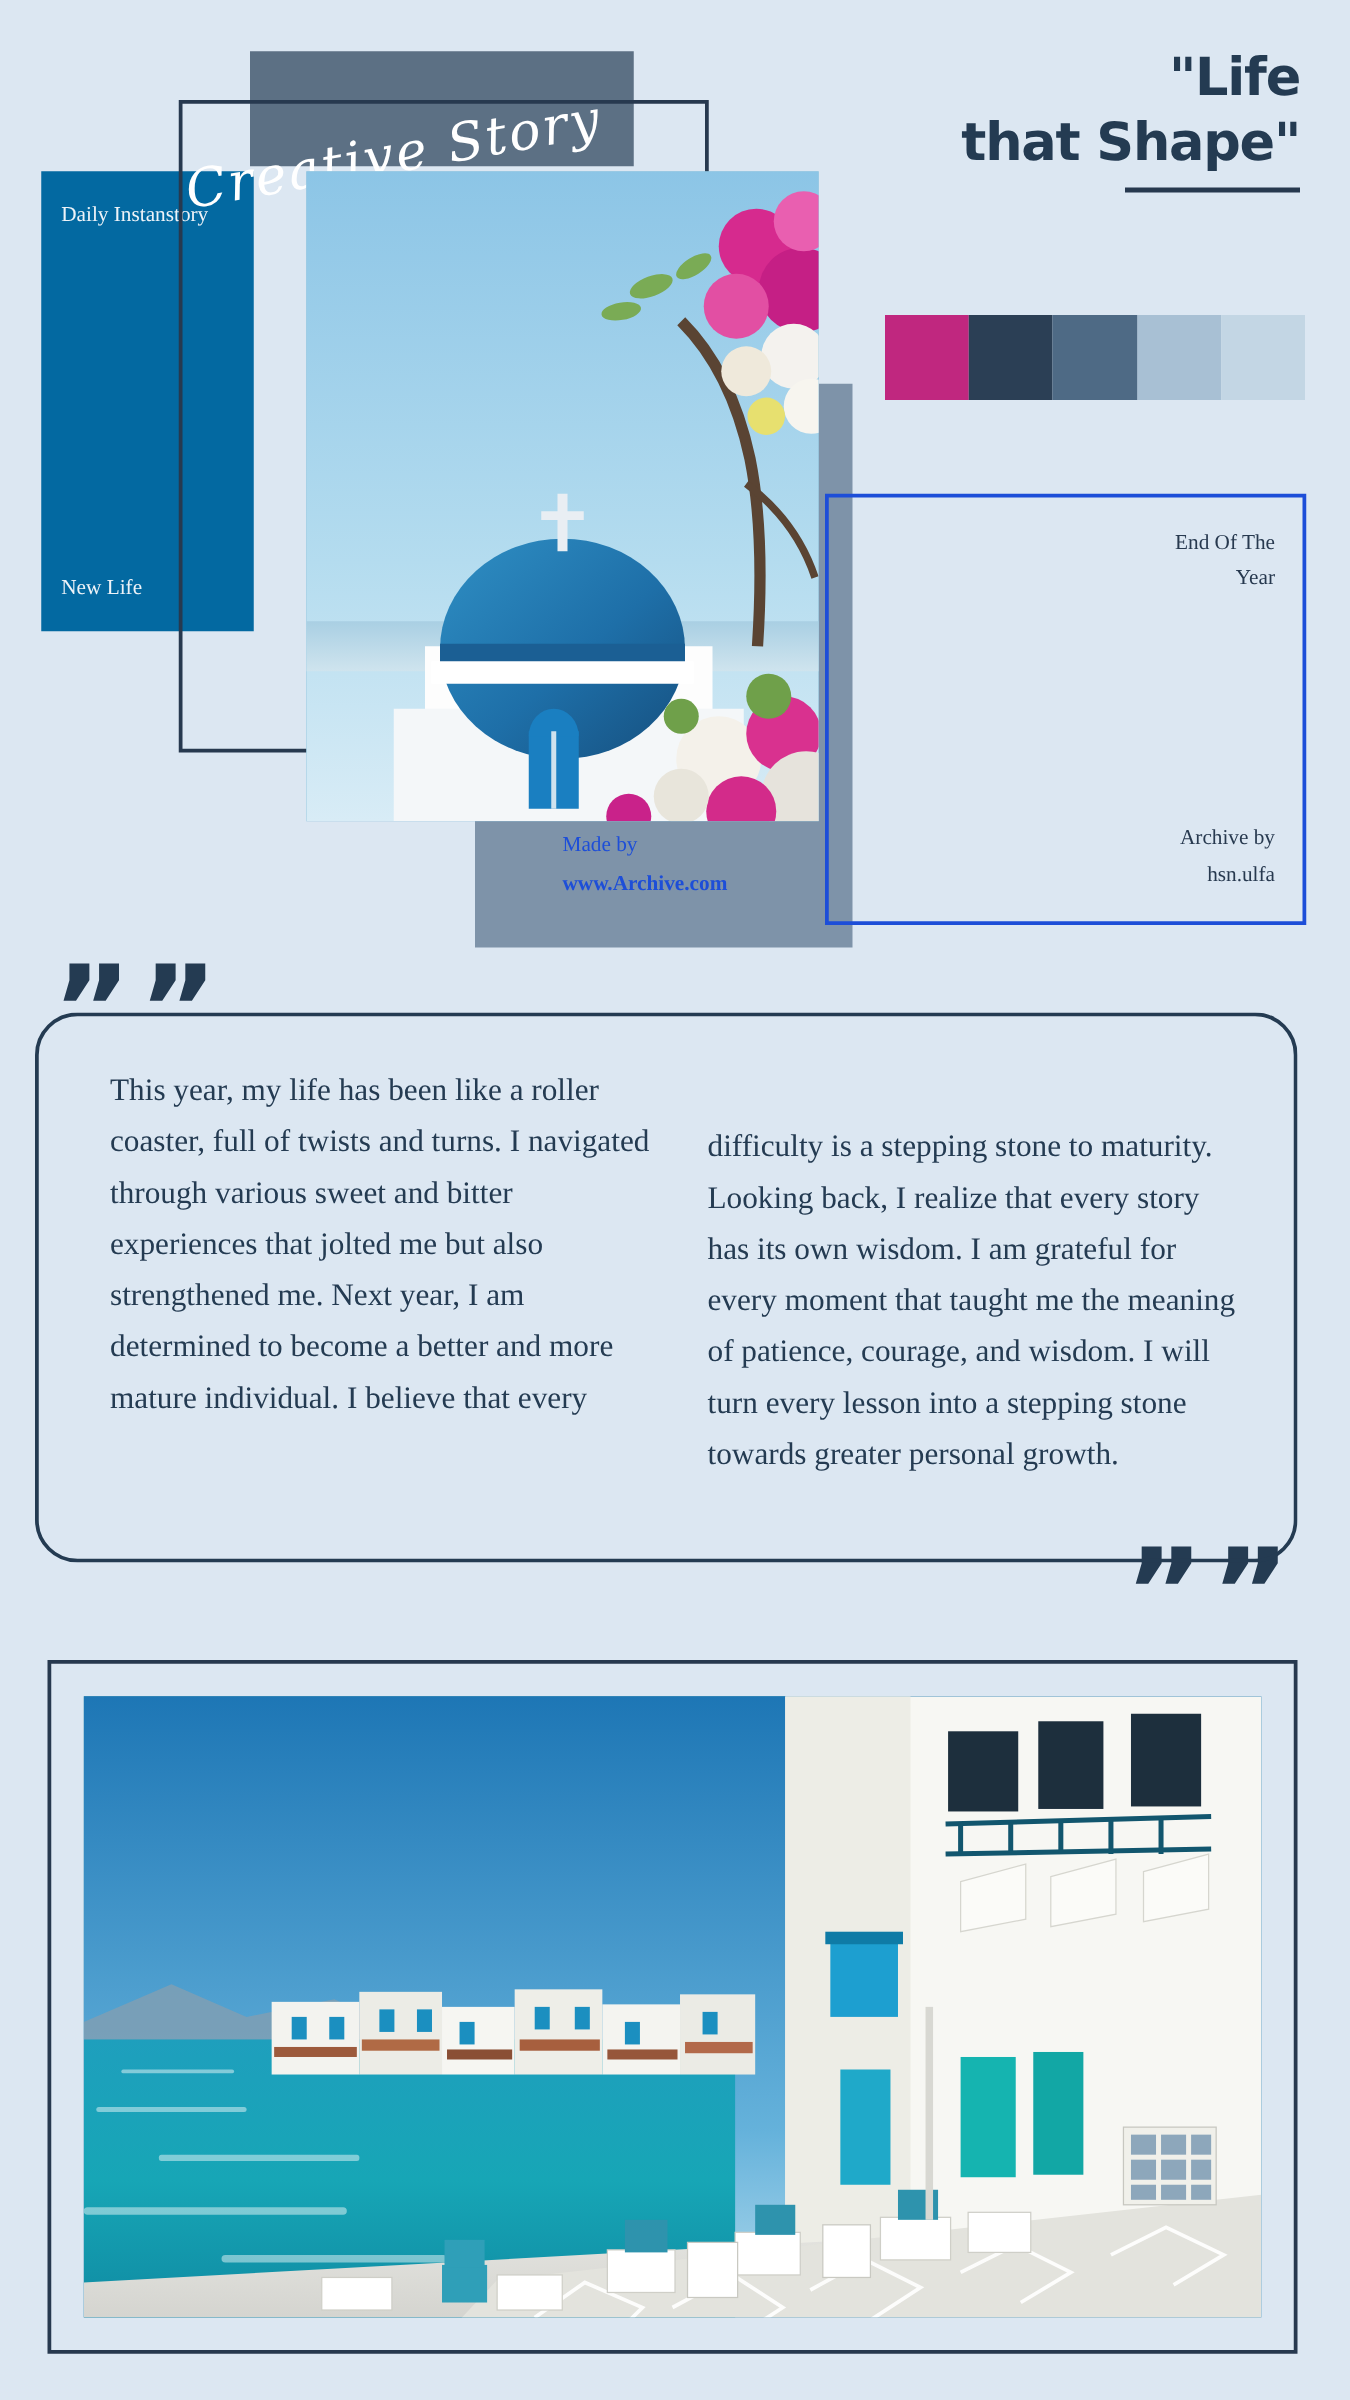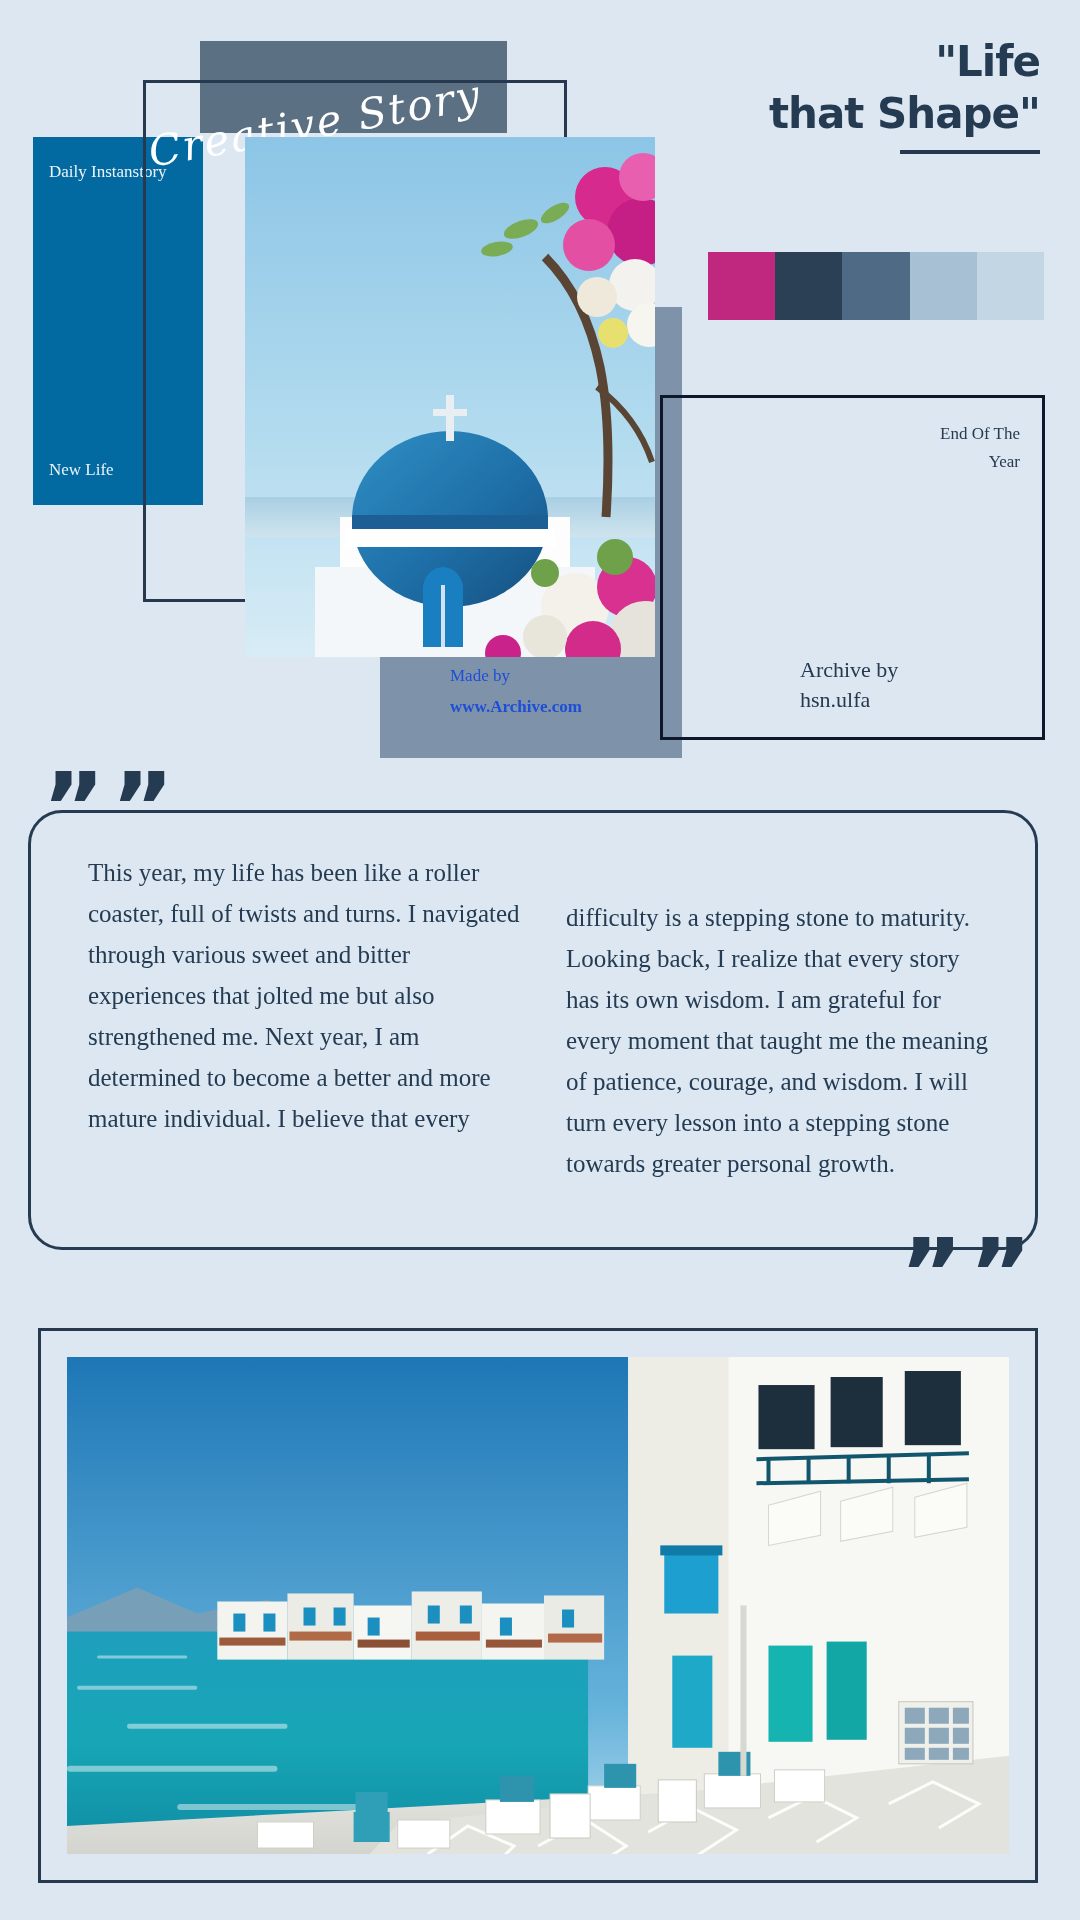--- a/index.html
+++ b/index.html
@@ -116,38 +116,39 @@
     width: 336px; height: 68px;
     display: flex;
   }
   .palette div { flex: 1 1 0; height: 100%; }
 
   
   .frame-outline-2 {
     position: absolute;
     left: 660px; top: 395px;
     width: 385px; height: 345px;
-    border: 3px solid #0f172a;
+    border: 3px solid #1d4ed8;
   }
   .meta-right {
     position: absolute;
     right: 22px; top: 22px;
     width: 200px;
     text-align: right;
     font-family: "Liberation Serif", serif;
     font-size: 17px;
     line-height: 28px;
     color: #27394f;
   }
   .meta-right-bottom {
     position: absolute;
     right: 22px; bottom: 22px;
     width: 220px;
-    font-family: "Liberation Serif", serif;
-    font-size: 22px;
+    text-align: right;
+    font-family: "Liberation Serif", serif;
+    font-size: 17px;
     line-height: 30px;
     color: #27394f;
   }
   .meta-right-bottom .b { font-weight: normal; }
 
   .made-by {
     position: absolute;
     left: 450px; top: 660px;
     width: 230px;
     font-family: "Liberation Serif", serif;

